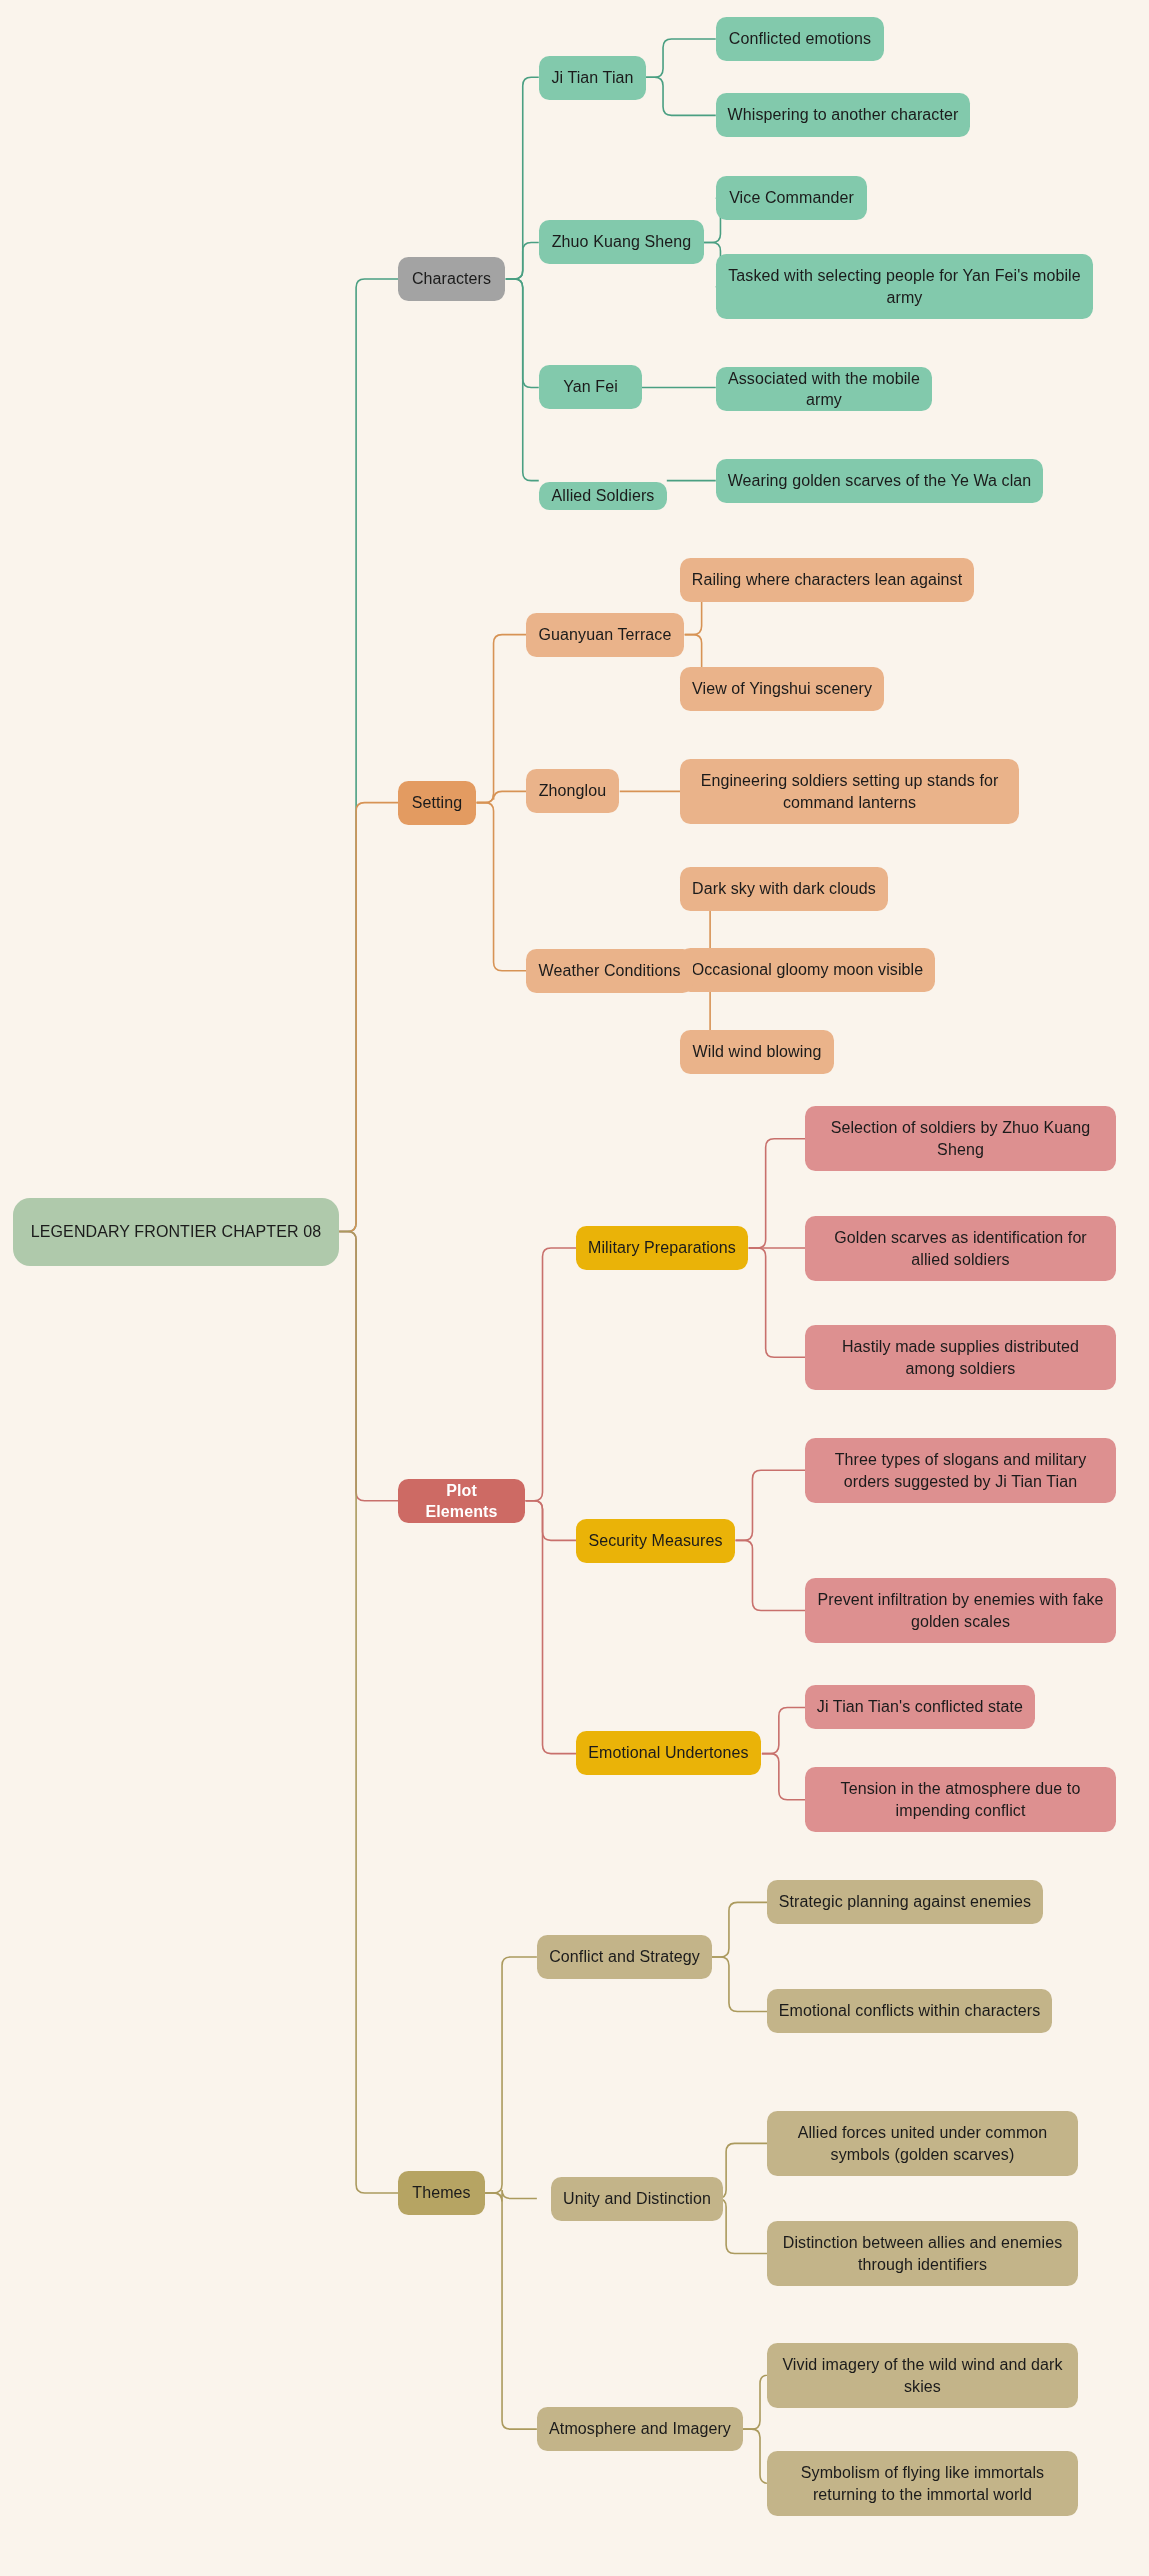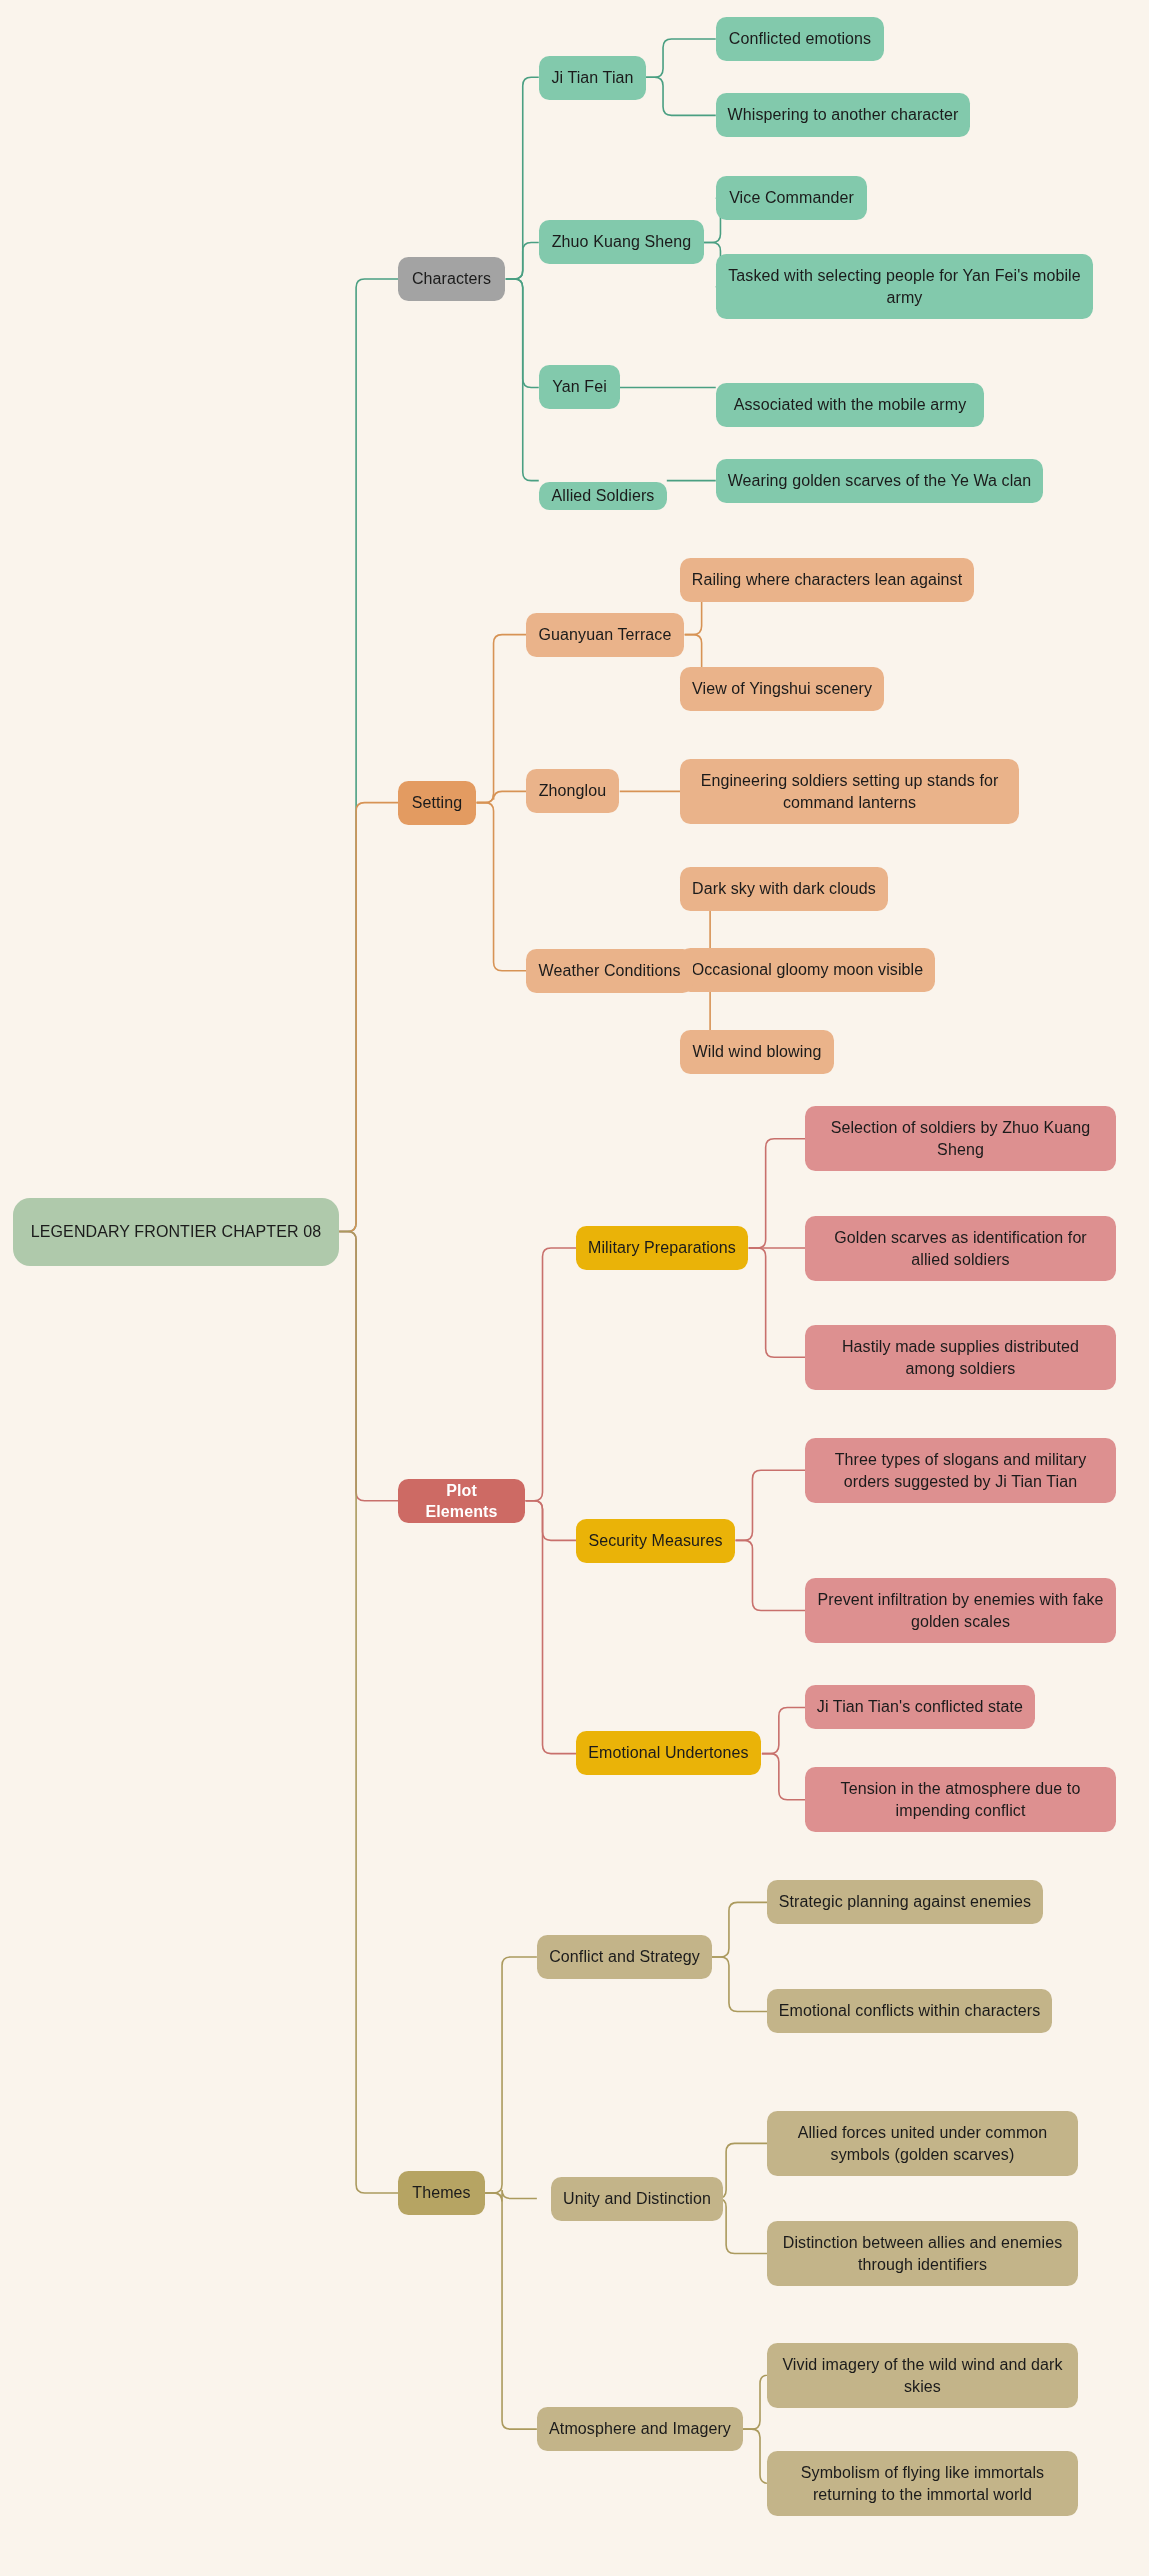--- a/index.html
+++ b/index.html
@@ -110,22 +110,22 @@
       <path d="M 360 1308 L 369 1308 Q 378 1308 378 1299 L 378 861.5 Q 378 852.5 387 852.5 L 423 852.5" fill="none" stroke="#d79355" stroke-width="1.7"></path>
       <path d="M 360 1308 L 369 1308 Q 378 1308 378 1317 L 378 1585 Q 378 1594 387 1594 L 423 1594" fill="none" stroke="#c8706c" stroke-width="1.7"></path>
       <path d="M 360 1308 L 369 1308 Q 378 1308 378 1317 L 378 2320.25 Q 378 2329.25 387 2329.25 L 423 2329.25" fill="none" stroke="#ab9a5e" stroke-width="1.7"></path>
     </svg>
 <div class="node c-leaf leaf" style="left: 716px; top: 17px; width: 168px; height: 44px;">Conflicted emotions</div>
     <div class="node c-leaf leaf" style="left: 716px; top: 93px; width: 254px; height: 44px;">Whispering to another character</div>
     <div class="node c-sub sub" style="left: 539px; top: 56px; width: 107px; height: 44px;">Ji Tian Tian</div>
     <div class="node c-leaf leaf" style="left: 716px; top: 176px; width: 151px; height: 44px;">Vice Commander</div>
     <div class="node c-leaf leaf" style="left: 716px; top: 254px; width: 377px; height: 65px;">Tasked with selecting people for Yan Fei's mobile army</div>
     <div class="node c-sub sub" style="left: 539px; top: 220px; width: 165px; height: 44px;">Zhuo Kuang Sheng</div>
-    <div class="node c-leaf leaf" style="left: 716px; top: 383px; width: 268px; height: 44px;">Associated with the mobile army</div>
-    <div class="node c-sub sub" style="left: 539px; top: 365px; width: 81px; height: 44px;">Yan Fei</div>
+    <div class="node c-leaf leaf" style="left: 716px; top: 367px; width: 216px; height: 44px;">Associated with the mobile army</div>
+    <div class="node c-sub sub" style="left: 539px; top: 365px; width: 103px; height: 44px;">Yan Fei</div>
     <div class="node c-leaf leaf" style="left: 716px; top: 459px; width: 327px; height: 44px;">Wearing golden scarves of the Ye Wa clan</div>
     <div class="node c-sub sub" style="left: 539px; top: 482px; width: 128px; height: 28px;">Allied Soldiers</div>
     <div class="node c-branch branch" style="left: 398px; top: 257px; width: 107px; height: 44px;">Characters</div>
     <div class="node s-leaf leaf" style="left: 680px; top: 558px; width: 294px; height: 44px;">Railing where characters lean against</div>
     <div class="node s-leaf leaf" style="left: 680px; top: 667px; width: 204px; height: 44px;">View of Yingshui scenery</div>
     <div class="node s-sub sub" style="left: 526px; top: 613px; width: 158px; height: 44px;">Guanyuan Terrace</div>
     <div class="node s-leaf leaf" style="left: 680px; top: 759px; width: 339px; height: 65px;">Engineering soldiers setting up stands for command lanterns</div>
     <div class="node s-sub sub" style="left: 526px; top: 769px; width: 93px; height: 44px;">Zhonglou</div>
     <div class="node s-leaf leaf" style="left: 680px; top: 867px; width: 208px; height: 44px;">Dark sky with dark clouds</div>
     <div class="node s-leaf leaf" style="left: 680px; top: 948px; width: 255px; height: 44px;">Occasional gloomy moon visible</div>

